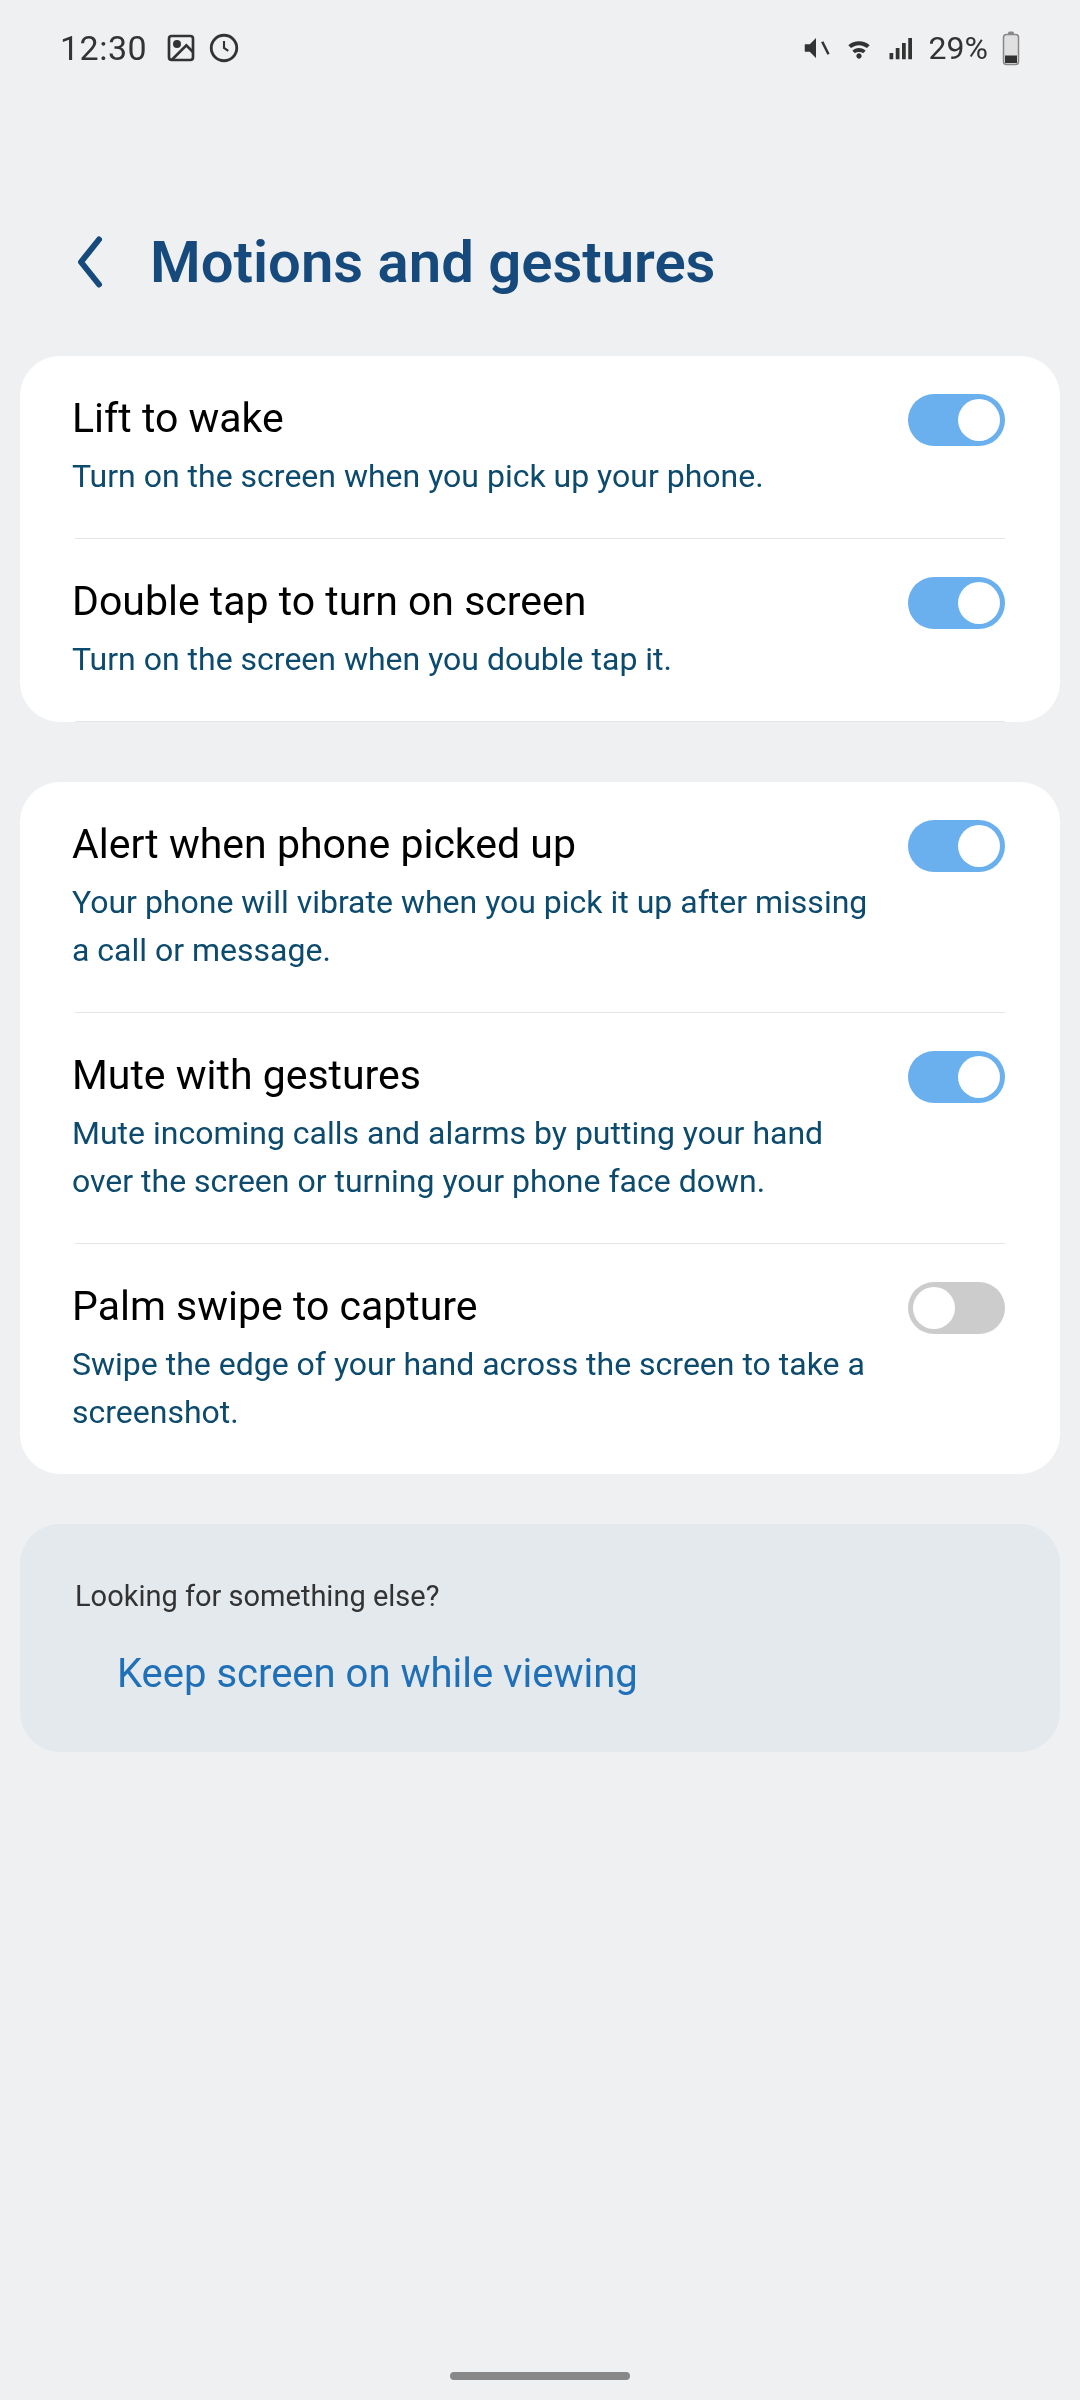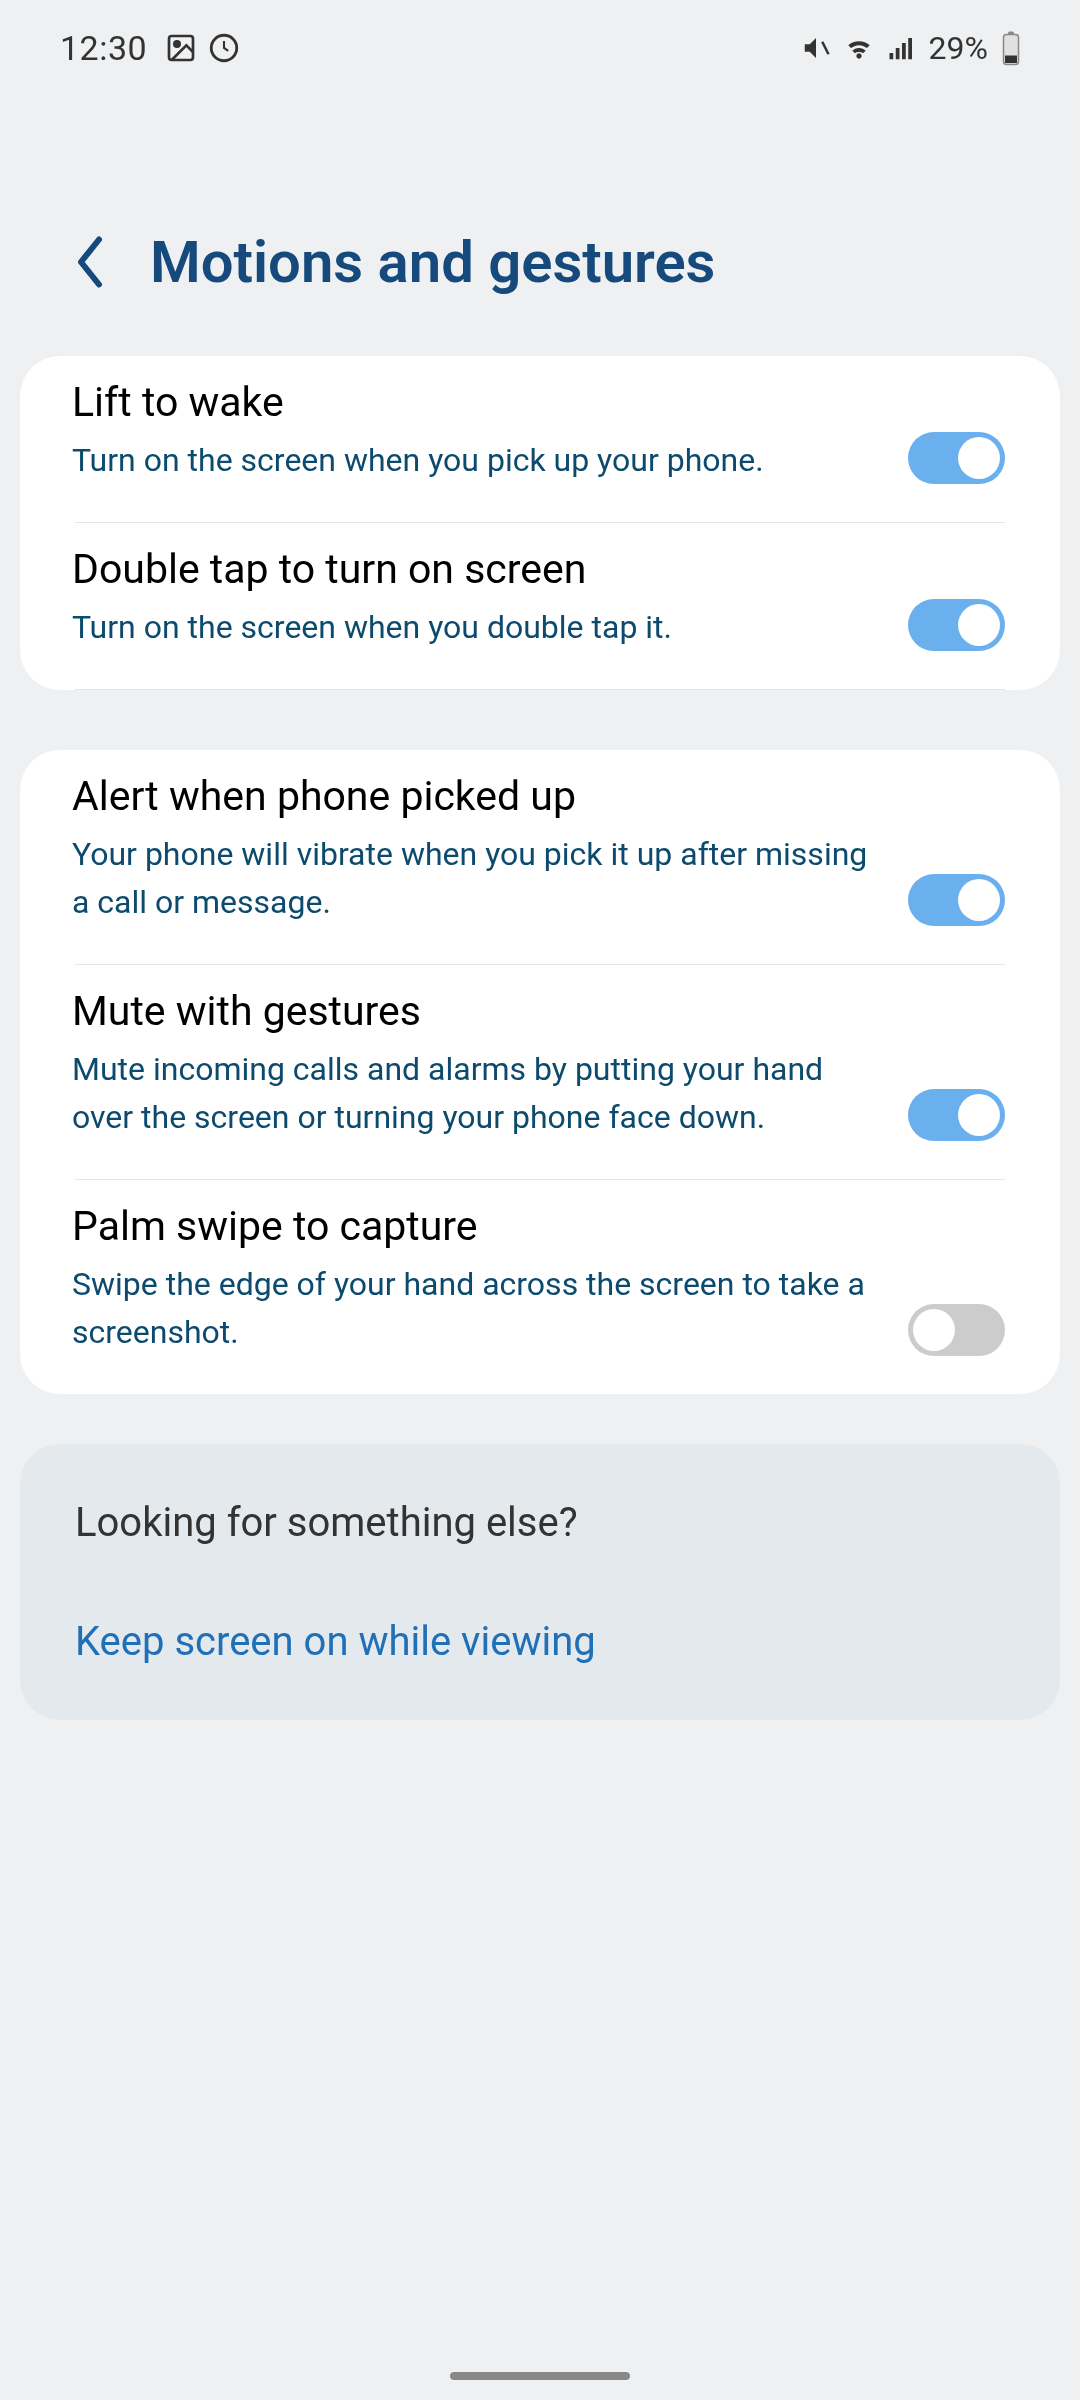--- a/index.html
+++ b/index.html
@@ -68,23 +68,23 @@
       margin: 0 20px;
     }
     .card-1 {
       margin-bottom: 60px;
     }
     .card-2 {
       margin-bottom: 50px;
     }
     .setting-row {
       display: flex;
-      align-items: flex-end;
+      align-items: flex-start;
       justify-content: space-between;
-      padding: 22px 55px 38px 52px;
+      padding: 38px 55px 38px 52px;
       gap: 28px;
     }
     .setting-text {
       flex: 1;
     }
     .setting-title {
       font-size: 41px;
       font-weight: 400;
       color: #000;
       margin-bottom: 10px;
@@ -126,27 +126,28 @@
     .toggle.off .toggle-knob {
       left: 5px;
     }
     .footer-card {
       background: #e4e9ee;
       border-radius: 40px;
       margin: 0 20px;
       padding: 55px 55px;
     }
     .footer-title {
-      font-size: 40px;
+      font-size: 29px;
       color: #333;
-      margin-bottom: 72px;
+      margin-bottom: 37px;
     }
     .footer-link {
       font-size: 40px;
       color: #2070b8;
+      margin-left: 42px;
     }
     .home-indicator {
       position: absolute;
       bottom: 20px;
       left: 50%;
       transform: translateX(-50%);
       width: 180px;
       height: 8px;
       background: #888;
       border-radius: 4px;

